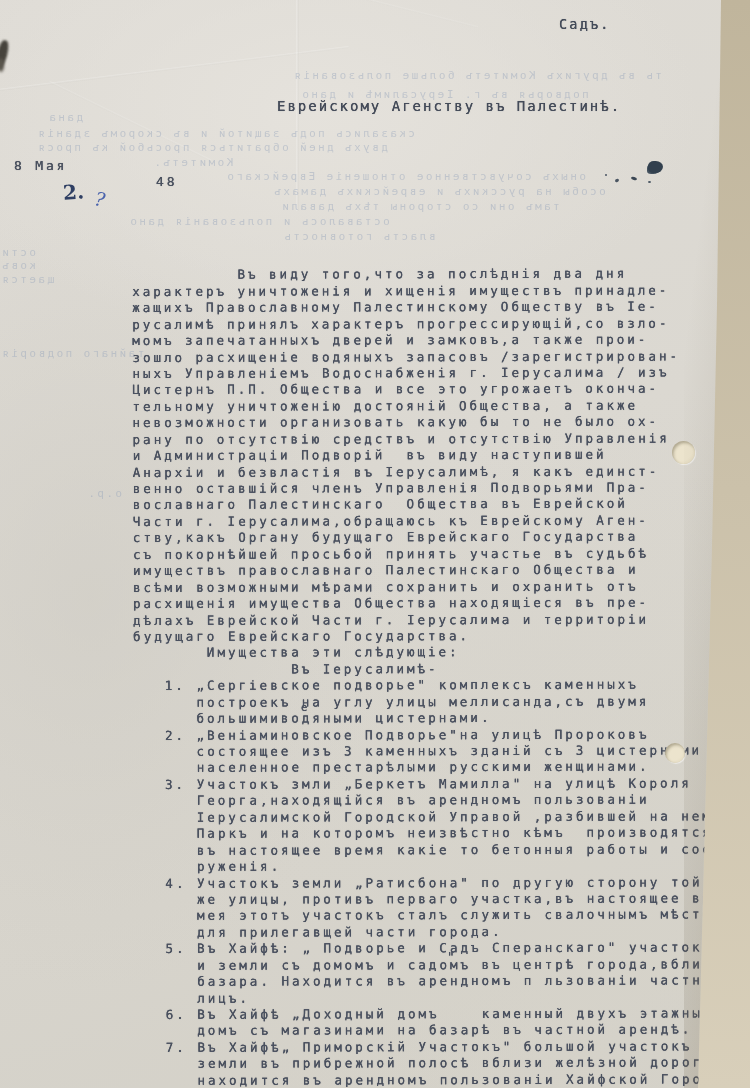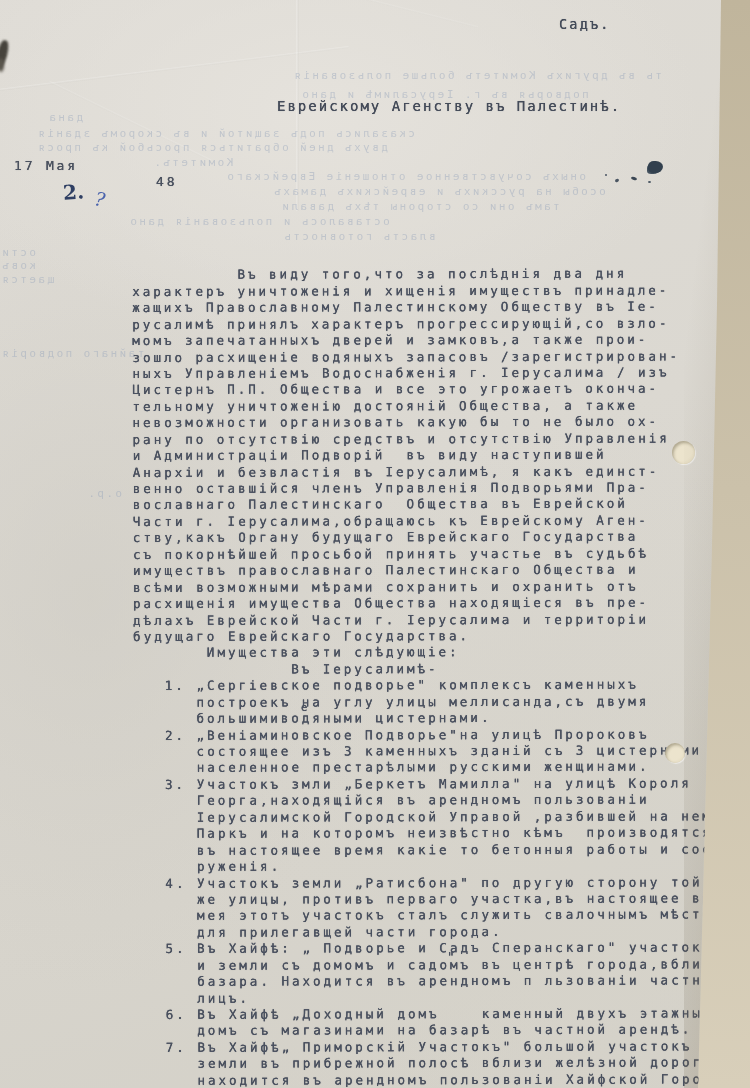--- a/index.html
+++ b/index.html
@@ -97,21 +97,21 @@
         <div class="bleed-line" style="left: 282px; top: 230px;">власть готовность</div>
         <div class="bleed-line" style="left: 0px; top: 246px;">ости</div>
         <div class="bleed-line" style="left: 0px; top: 259px;">ковъ</div>
         <div class="bleed-line" style="left: 0px; top: 273px;">щается</div>
         <div class="bleed-line" style="left: 0px; top: 347px;">тайнаго подворія</div>
         <div class="bleed-line" style="left: 86px; top: 487px;">о.р.</div>
       </div>
 
     <div class="tw copy-label">Садъ.</div>
     <div class="tw doc-title">Еврейскому Агенству въ Палестинѣ.</div>
-    <div class="tw date-dm">17 Мая</div>
+    <div class="tw date-dm">8 Мая</div>
     <div class="tw date-y">48</div>
 
     <div class="hw hw-num">2.</div>
     <div class="hw hw-q">?</div>
 
     <div class="tw body-lines">
       
     <div>          Въ виду того,что за послѣднія два дня</div><div>характеръ уничтоженія и хищенія имуществъ принадле-</div><div>жащихъ Православному Палестинскому Обществу въ Іе-</div><div>русалимѣ принялъ характеръ прогрессирующій,со взло-</div><div>момъ запечатанныхъ дверей и замковъ,а также прои-</div><div>зошло расхищеніе водяныхъ запасовъ /зарегистрирован-</div><div>ныхъ Управленіемъ Водоснабженія г. Іерусалима / изъ</div><div>Цистернъ П.П. Общества и все это угрожаетъ оконча-</div><div>тельному уничтоженію достояній Общества, а также</div><div>невозможности организовать какую бы то не было ох-</div><div>рану по отсутствію средствъ и отсутствію Управленія</div><div>и Администраціи Подворій  въ виду наступившей</div><div>Анархіи и безвластія въ Іерусалимѣ, я какъ единст-</div><div>венно оставшійся членъ Управленія Подворьями Пра-</div><div>вославнаго Палестинскаго  Общества въ Еврейской</div><div>Части г. Іерусалима,обращаюсь къ Еврейскому Аген-</div><div>ству,какъ Органу будущаго Еврейскаго Государства</div><div>съ покорнѣйшей просьбой принять участье въ судьбѣ</div><div>имуществъ православнаго Палестинскаго Общества и</div><div>всѣми возможными мѣрами сохранить и охранить отъ</div><div>расхищенія имущества Общества находящіеся въ пре-</div><div>дѣлахъ Еврейской Части г. Іерусалима и территоріи</div><div>будущаго Еврейскаго Государства.</div><div>       Имущества эти слѣдующіе:</div><div>               Въ Іерусалимѣ-</div><div>   1. „Сергіевское подворье" комплексъ каменныхъ</div><div>      построекъ на углу улицы меллисанда,съ двумя</div><div>      большимиводяными цистернами.</div><div>   2. „Веніаминовское Подворье"на улицѣ Пророковъ</div><div>      состоящее изъ 3 каменныхъ зданій съ 3 цистернами</div><div>      населенное престарѣлыми русскими женщинами.</div><div>   3. Участокъ змли „Беркетъ Мамилла" на улицѣ Короля</div><div>      Георга,находящійся въ арендномъ пользованіи</div><div>      Іерусалимской Городской Управой ,разбившей на немъ</div><div>      Паркъ и на которомъ неизвѣстно кѣмъ  производятся</div><div>      въ настоящее время какіе то бетонныя работы и соо-</div><div>      руженія.</div><div>   4. Участокъ земли „Ратисбона" по другую сторону той</div><div>      же улицы, противъ перваго участка,въ настоящее вре-</div><div>      мея этотъ участокъ сталъ служить свалочнымъ мѣстомъ</div><div>      для прилегавщей части города.</div><div>   5. Въ Хайфѣ: „ Подворье и Садъ Сперанскаго" участокъ</div><div>      и земли съ домомъ и садомъ въ центрѣ города,вблизи</div><div>      базара. Находится въ арендномъ п льзованіи частныхъ</div><div>      лицъ.</div><div>   6. Въ Хайфѣ „Доходный домъ    каменный двухъ этажный</div><div>      домъ съ магазинами на базарѣ въ частной арендѣ.</div><div>   7. Въ Хайфѣ„ Приморскій Участокъ" большой участокъ</div><div>      земли въ прибрежной полосѣ вблизи желѣзной дороги</div><div>      находится въ арендномъ пользованіи Хайфской Город-</div><div>      ской Управы,которая на участкѣ устроила привозной</div></div>
 
     <div class="tw float-quote">"</div>

